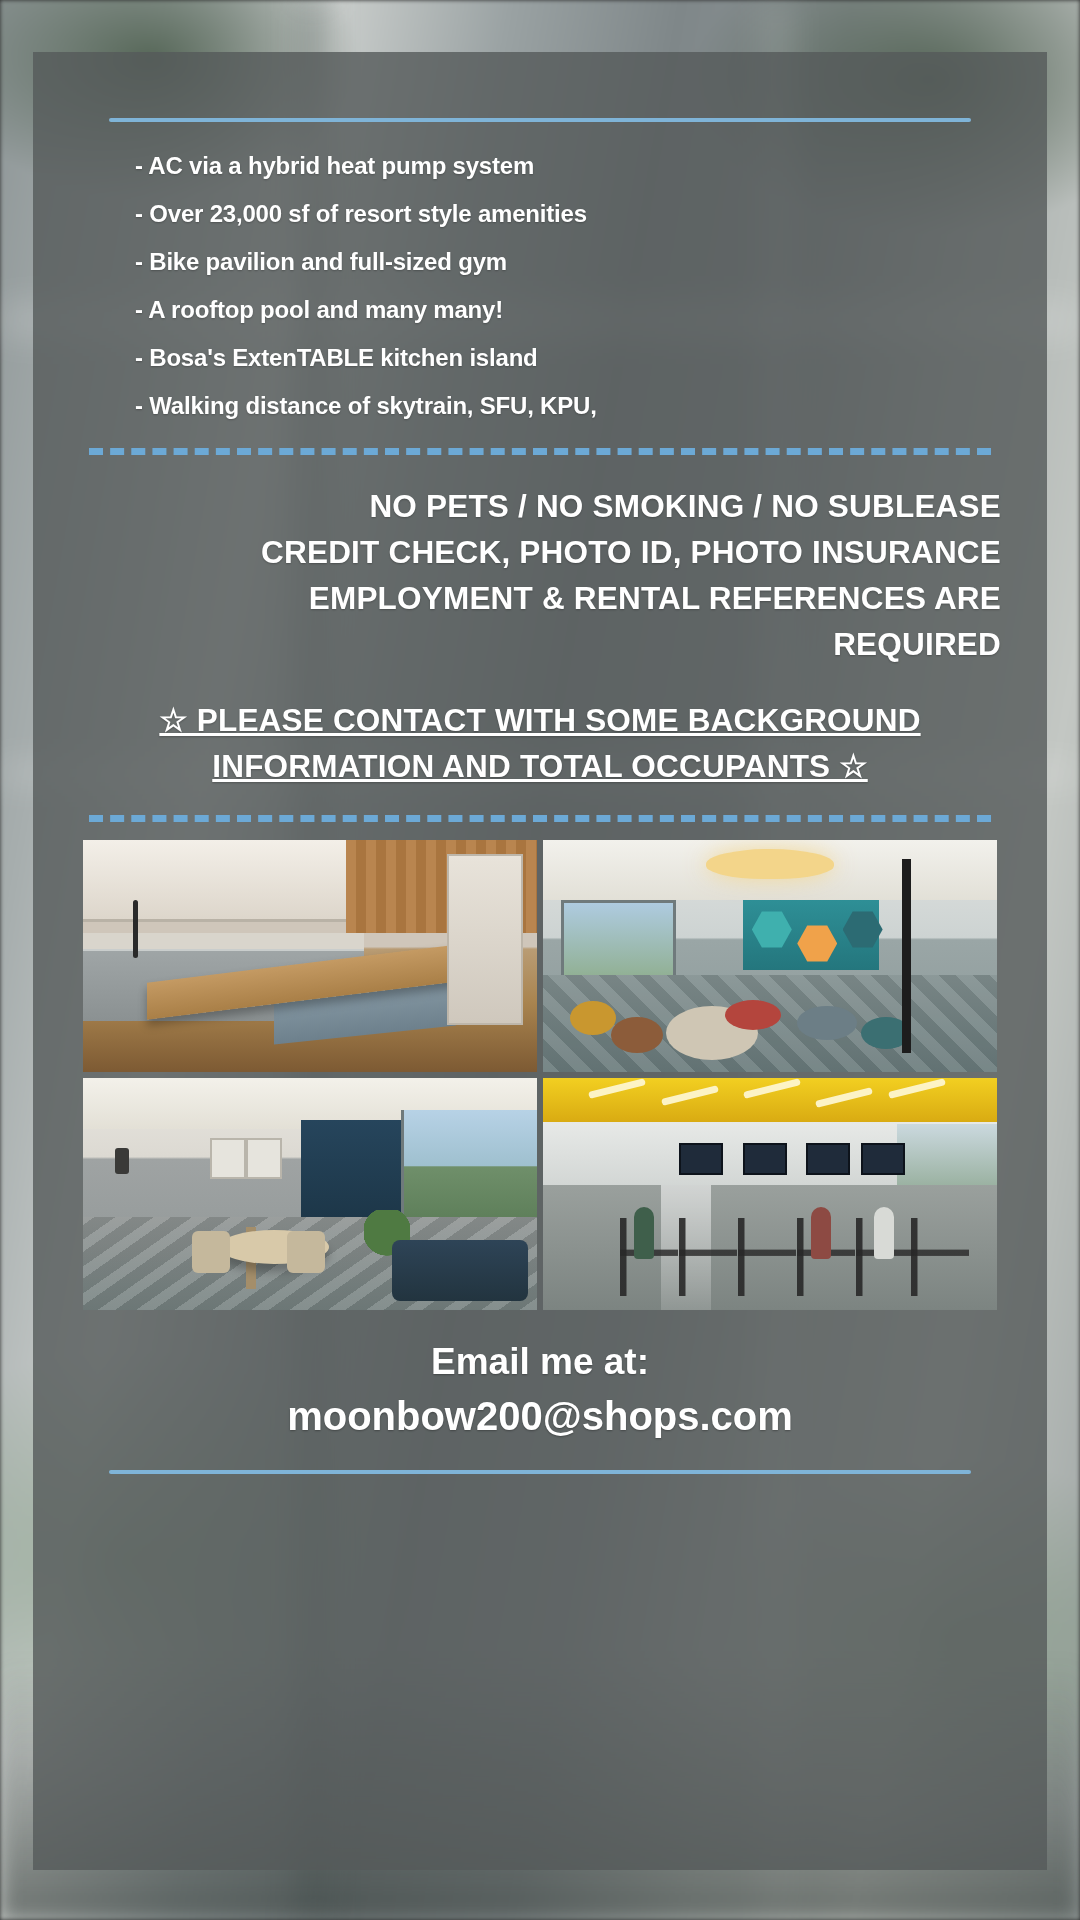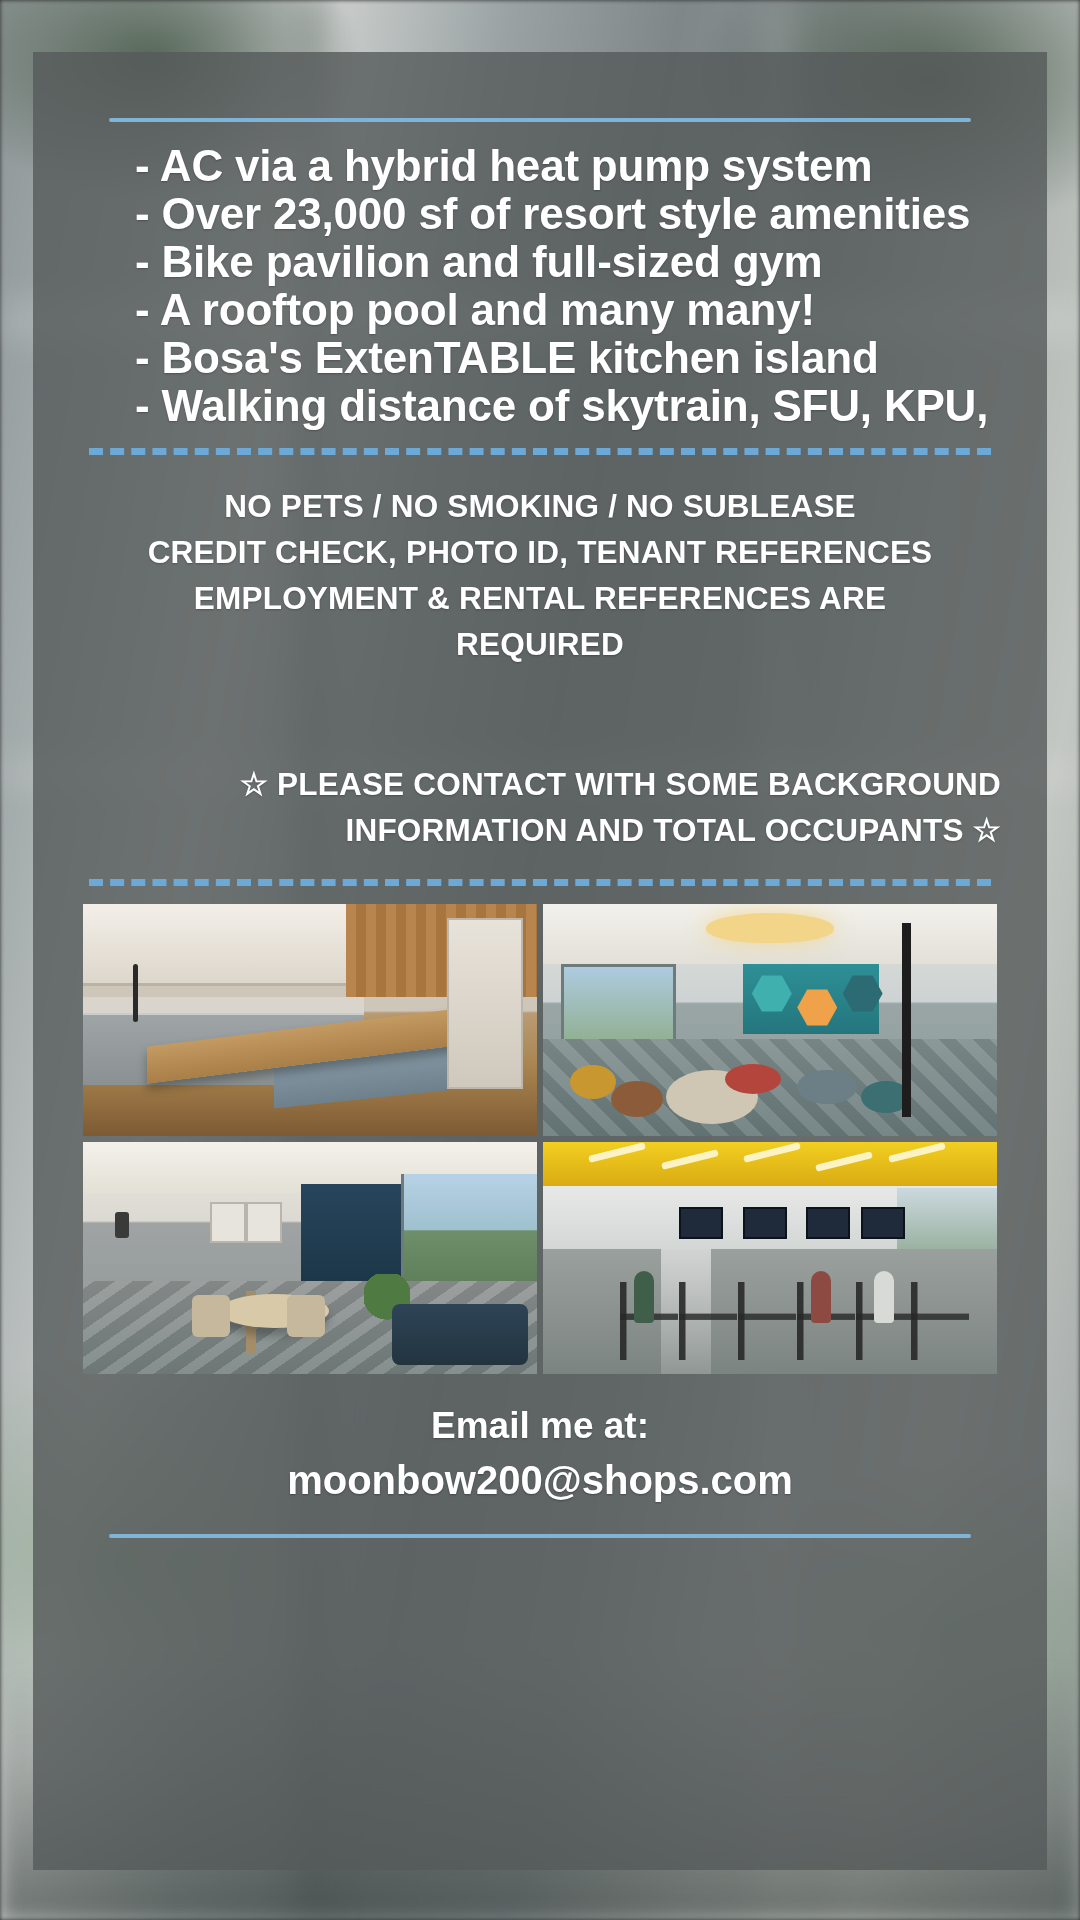--- a/index.html
+++ b/index.html
@@ -91,46 +91,47 @@
     margin: 26px 30px 0 30px;
   }
 
   
   .features {
     margin: 20px 0 0 0;
     padding: 0 0 0 56px;
     list-style: none;
   }
   .features li {
-    font-size: 44px;
+    font-size: 24px;
     line-height: 48px;
     font-weight: 700;
     letter-spacing: -0.2px;
     text-indent: -18px;
     padding-left: 18px;
     text-shadow: 0 1px 2px rgba(0,0,0,.25);
   }
 
   
   .reqs {
     margin-top: 28px;
-    text-align: center;
+    text-align: right;
   }
   .reqs p {
     margin: 0;
     font-size: 31.5px;
     line-height: 46px;
     font-weight: 700;
     letter-spacing: 0.2px;
     text-shadow: 0 1px 2px rgba(0,0,0,.25);
   }
 
   .contact-note {
-    margin-top: 94px;
-    text-align: right;
+    margin-top: 30px;
+    text-align: center;
+    text-decoration: underline;
   }
   .contact-note p {
     margin: 0;
     font-size: 31.5px;
     line-height: 46px;
     font-weight: 700;
     letter-spacing: 0.2px;
     text-shadow: 0 1px 2px rgba(0,0,0,.25);
   }
 
@@ -393,21 +394,21 @@
       <li>- Bike pavilion and full-sized gym</li>
       <li>- A rooftop pool and many many!</li>
       <li>- Bosa's ExtenTABLE kitchen island</li>
       <li>- Walking distance of skytrain, SFU, KPU,</li>
     </ul>
 
     <div class="rule-dashed"></div>
 
     <div class="reqs">
       <p>NO PETS / NO SMOKING / NO SUBLEASE</p>
-      <p>CREDIT CHECK, PHOTO ID, TENANT REFERENCES</p>
+      <p>CREDIT CHECK, PHOTO ID, PHOTO INSURANCE</p>
       <p>EMPLOYMENT &amp; RENTAL REFERENCES ARE</p>
       <p>REQUIRED</p>
     </div>
 
     <div class="contact-note">
       <p>☆ PLEASE CONTACT WITH SOME BACKGROUND</p>
       <p>INFORMATION AND TOTAL OCCUPANTS ☆</p>
     </div>
 
     <div class="rule-dashed second"></div>

